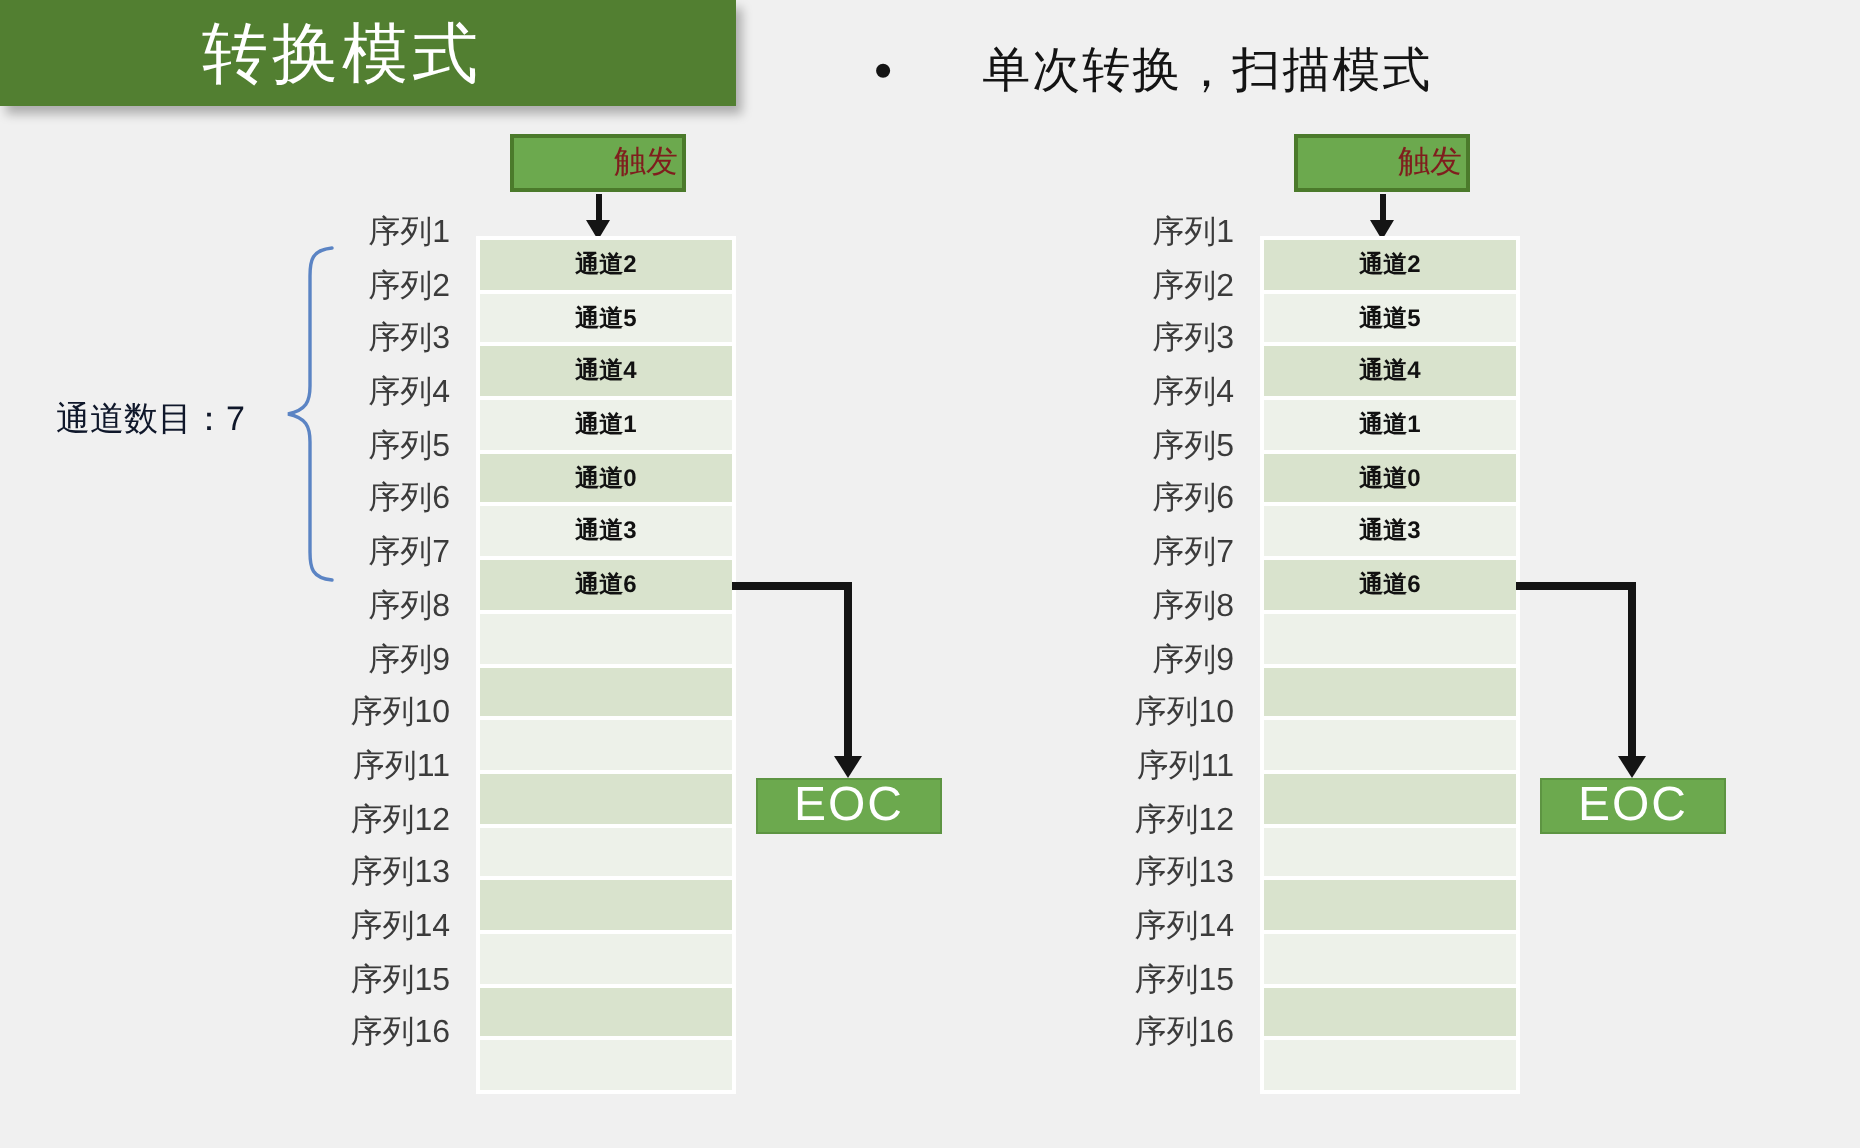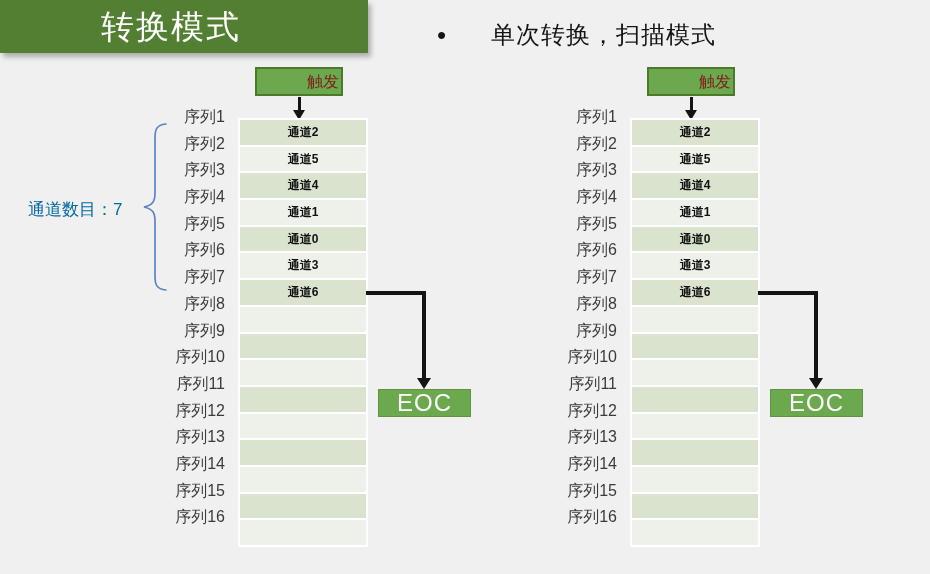--- a/index.html
+++ b/index.html
@@ -94,21 +94,21 @@
     position:absolute;left:230px;top:325px;width:93px;height:28px;
     background:var(--box-green);border:1px solid #5d9442;
     color:#fff;font-size:24px;line-height:26px;text-align:center;
     letter-spacing:1px;
   }
 
   
   .bracket-svg{position:absolute;left:140px;top:122px;}
   .channel-count-label{
     position:absolute;left:28px;top:199px;width:112px;height:22px;
-    font-size:17px;line-height:22px;color:#0369a1;text-align:left;
+    font-size:17px;line-height:22px;color:#0f172a;text-align:left;
     white-space:nowrap;
   }
 </style>
 </head>
 <body>
 
 <div class="page">
 
   <div class="title-banner">转换模式</div>
 

